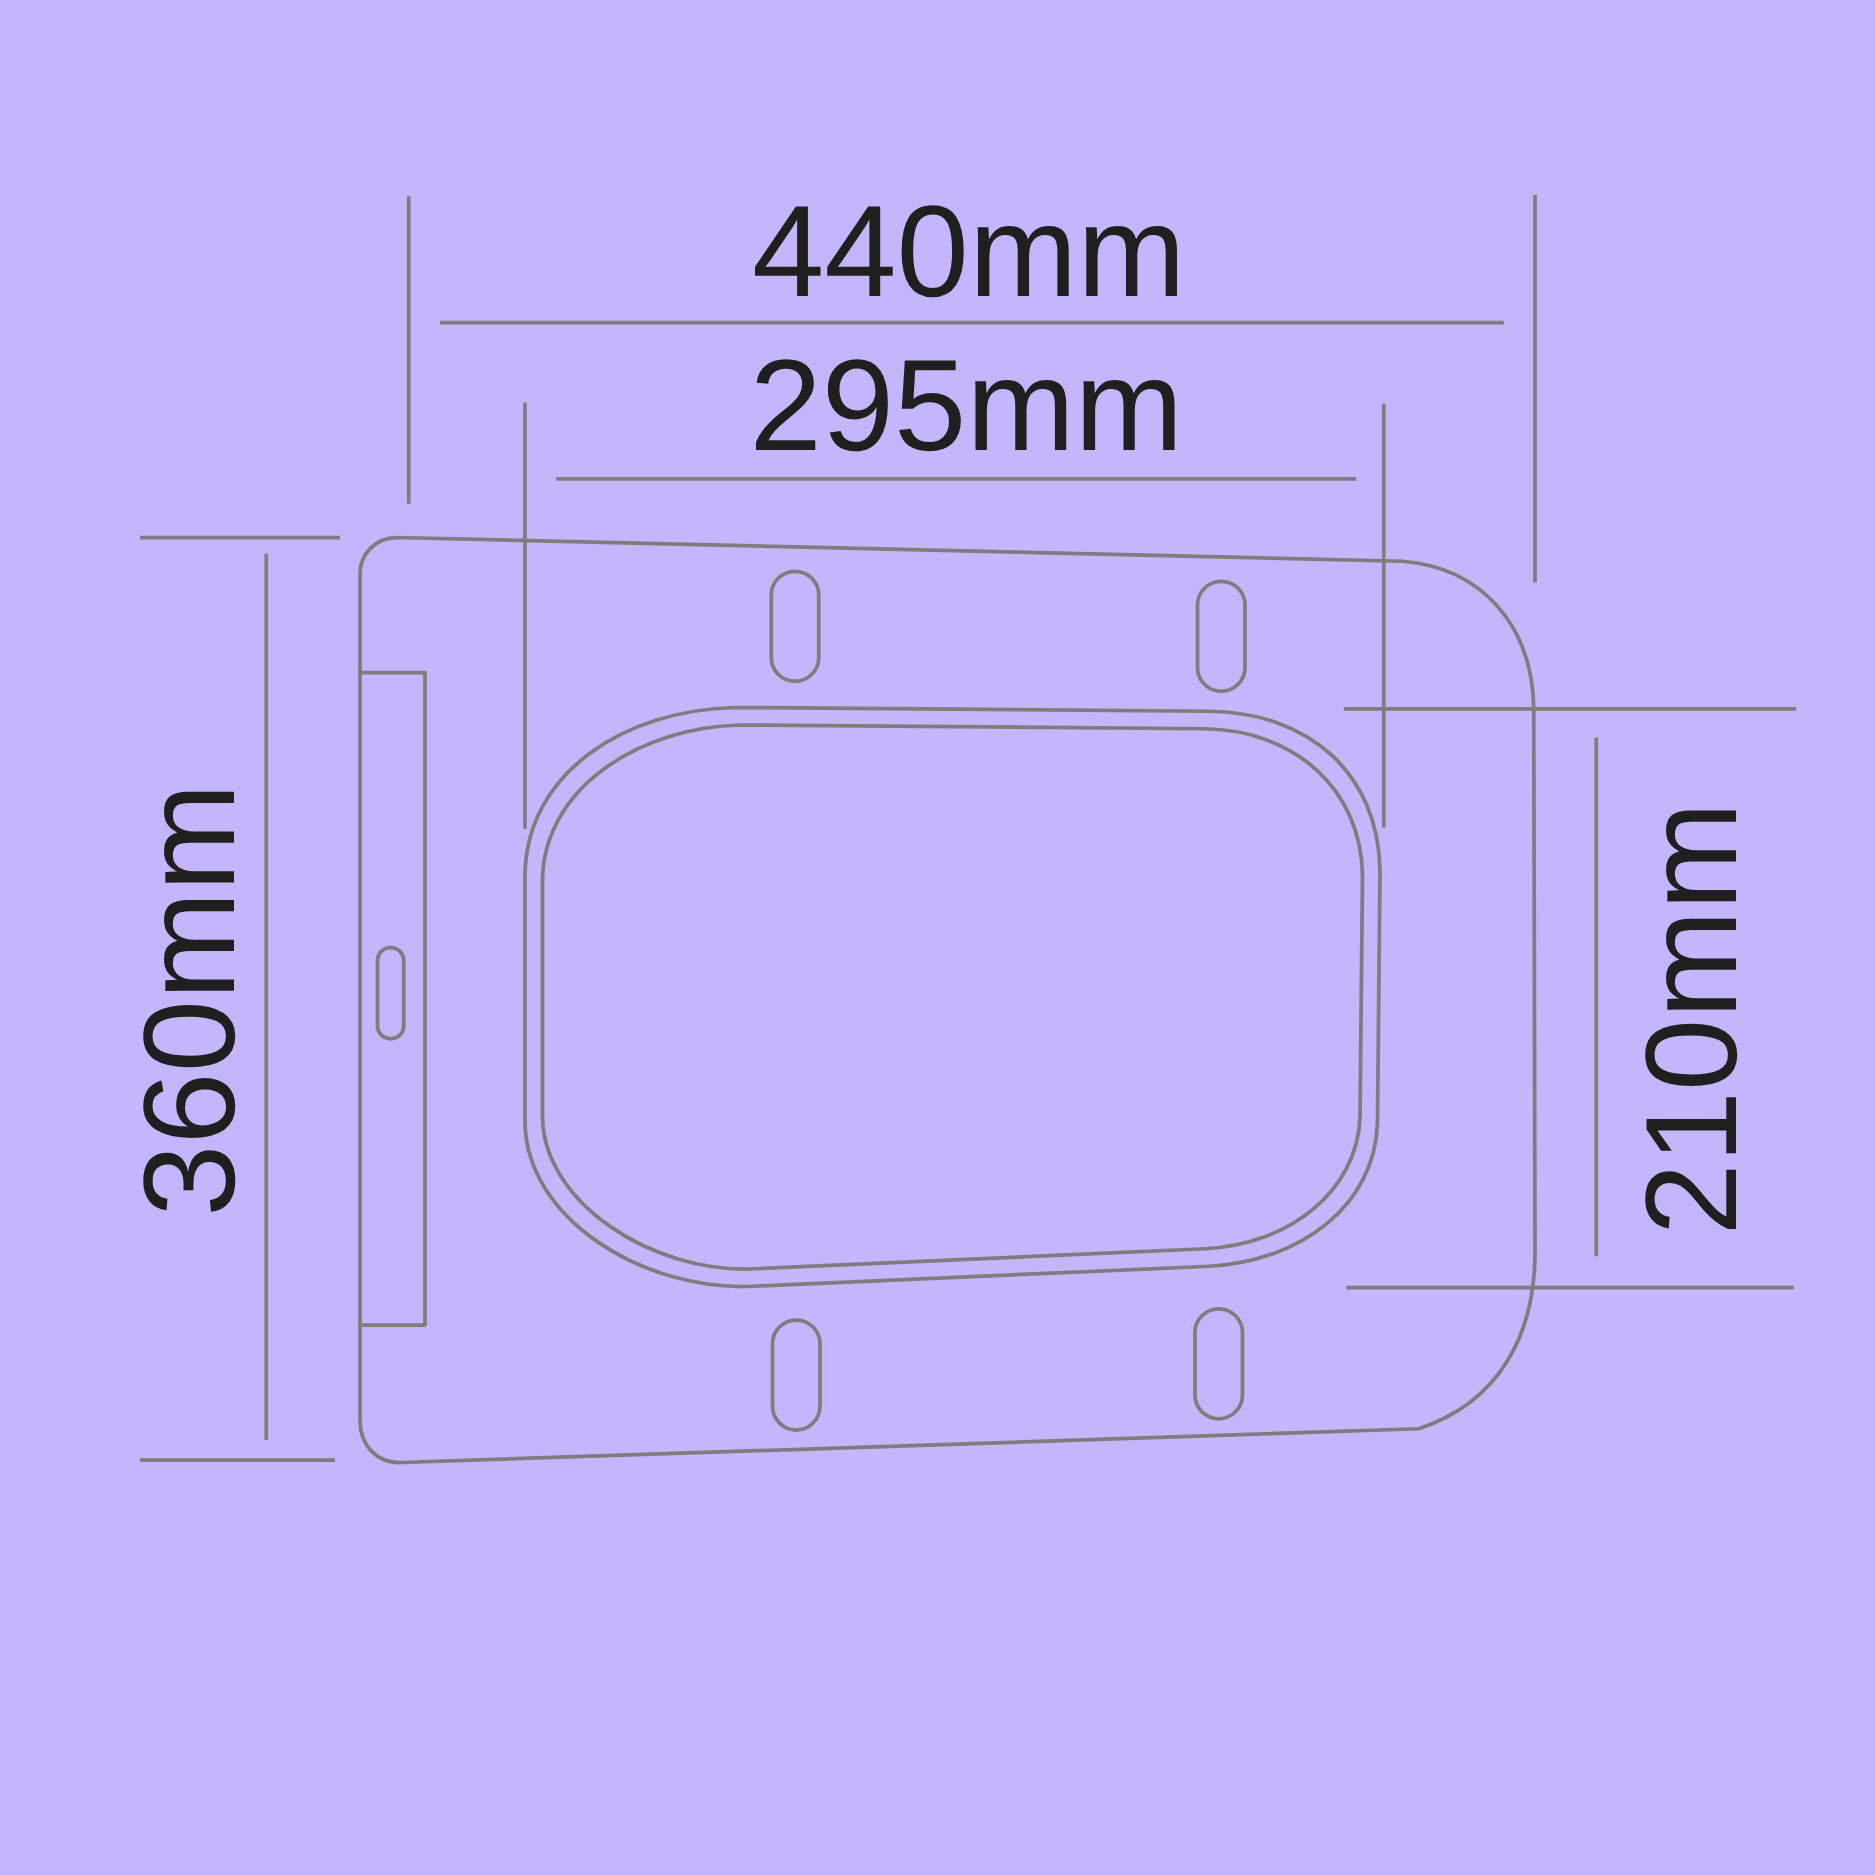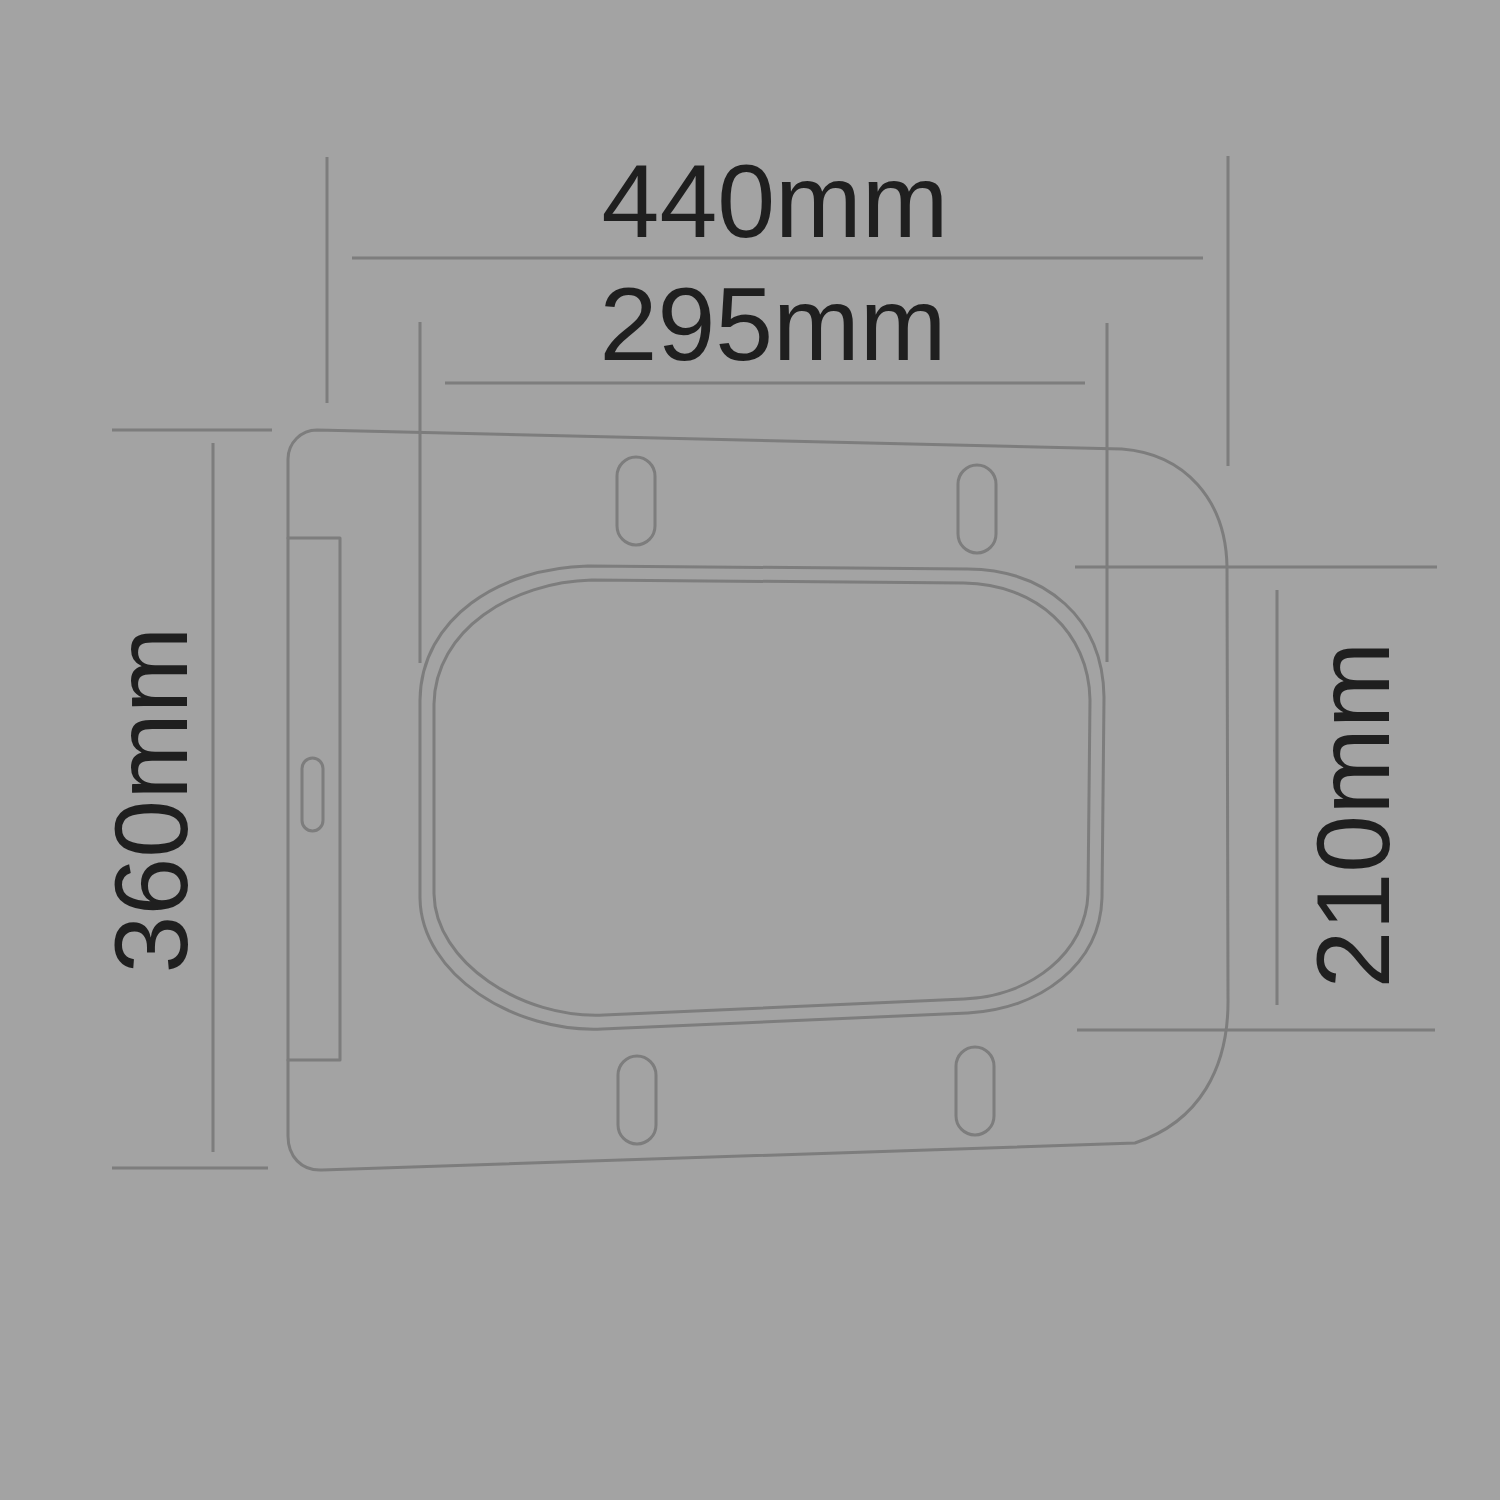--- a/index.html
+++ b/index.html
@@ -4,21 +4,21 @@
 <style>
   html, body {
     margin: 0;
     padding: 0;
     background: #ffffff;
   }
   .stage {
     position: relative;
     width: 1500px;
     height: 1500px;
-    background: #a3a3a3;
+    background: #c4b5fd;
     overflow: hidden;
     text-decoration: underline;
   }
   svg {
     display: block;
   }
   .shape path, .shape rect {
     fill: none;
     stroke-linecap: round;
     stroke-linejoin: round;

